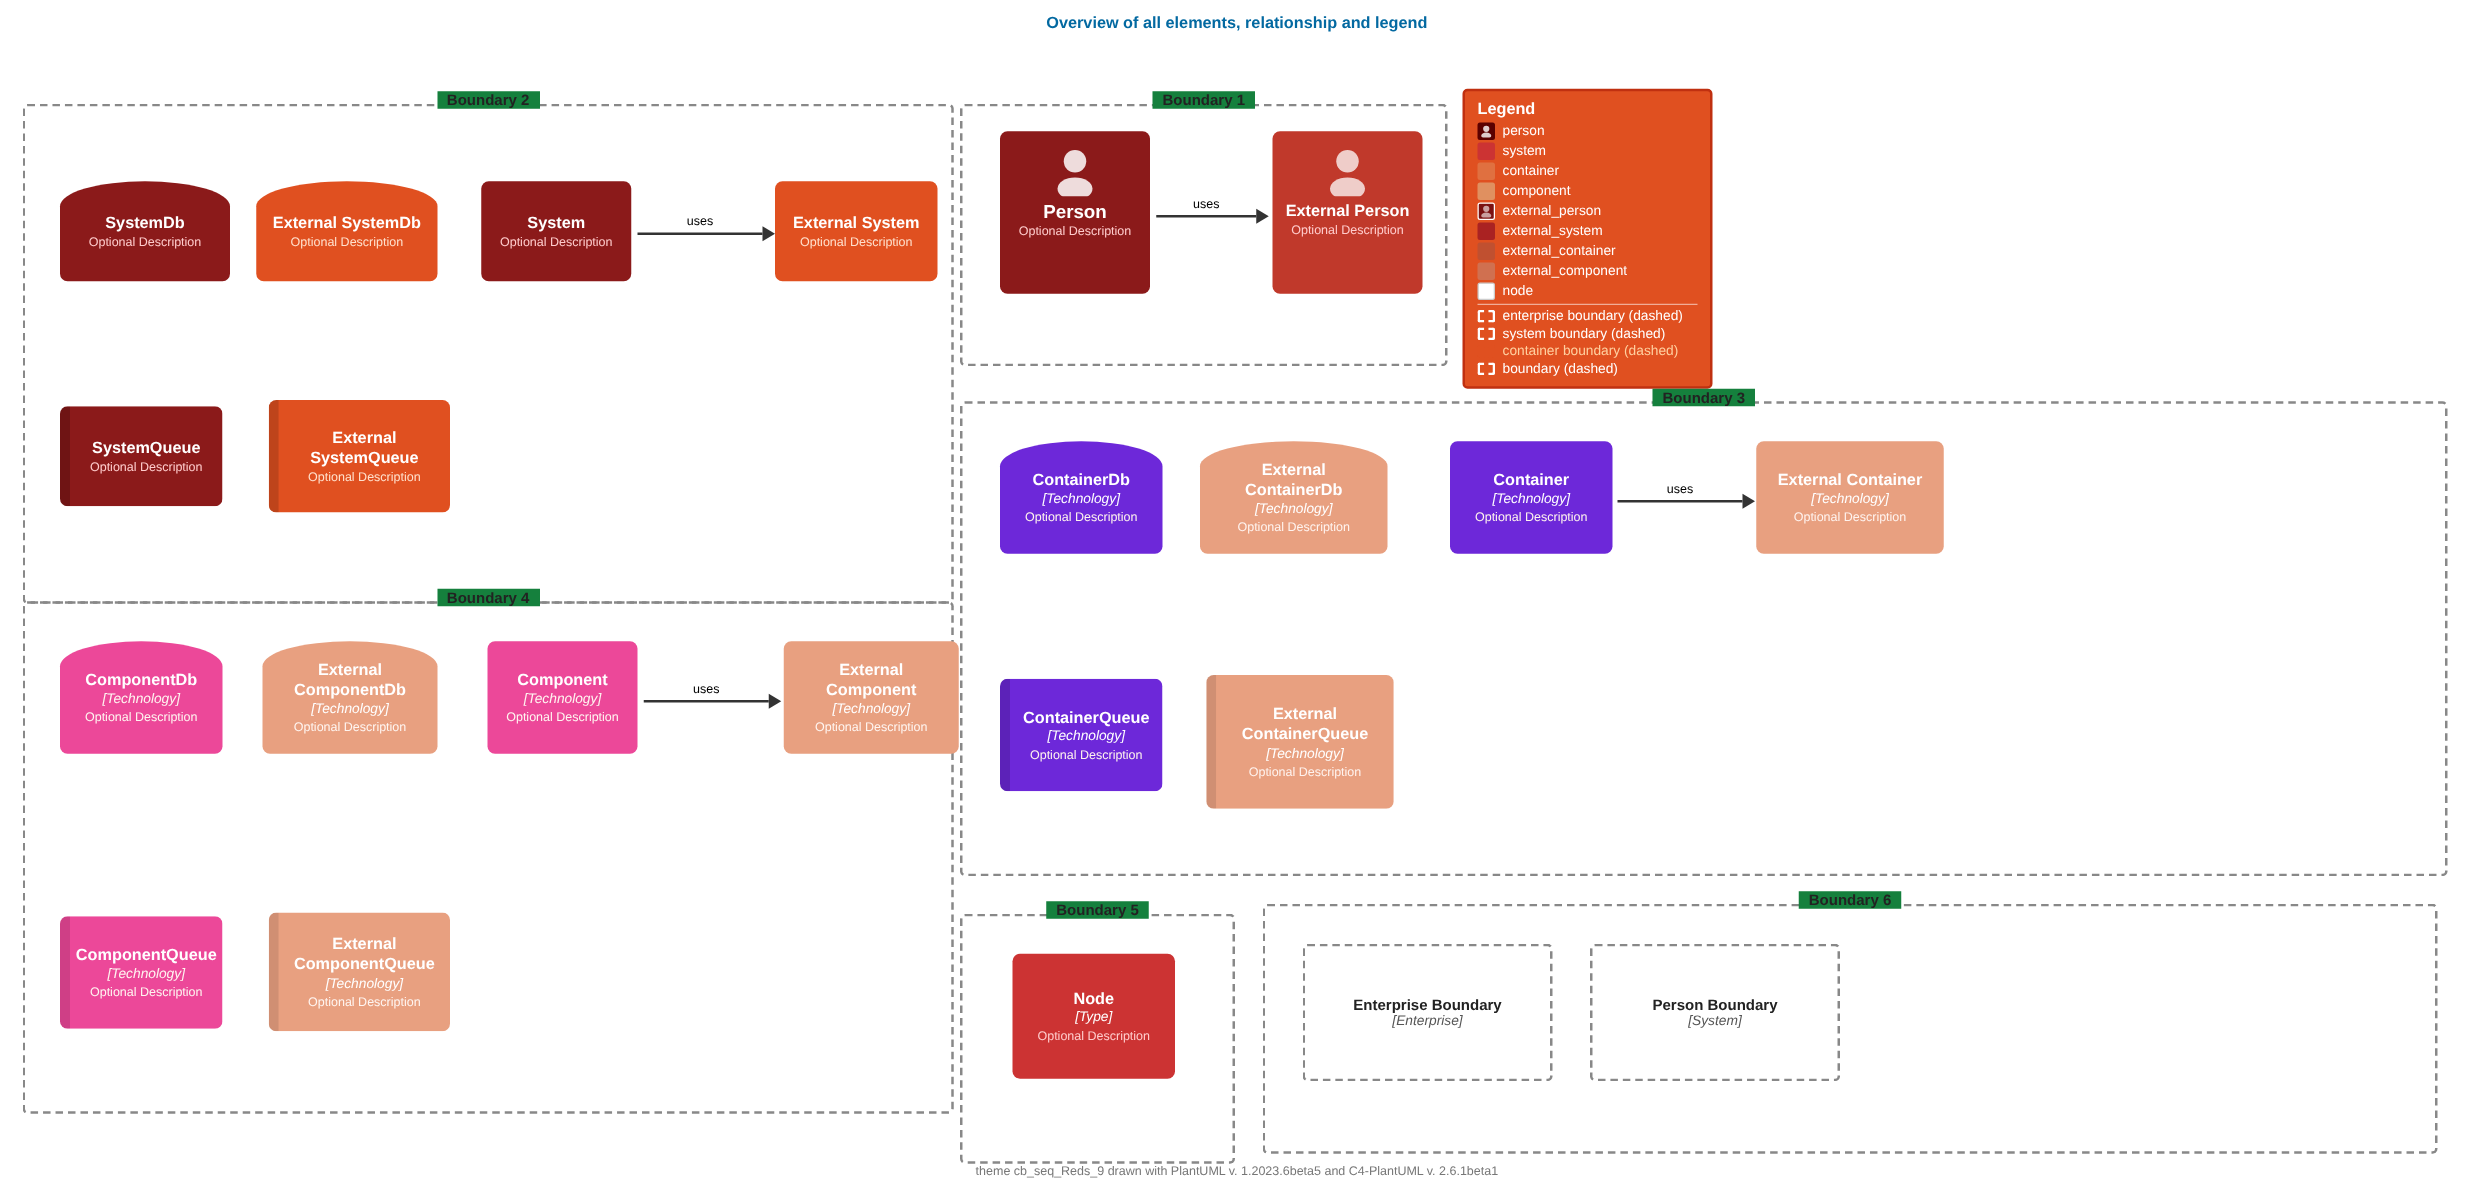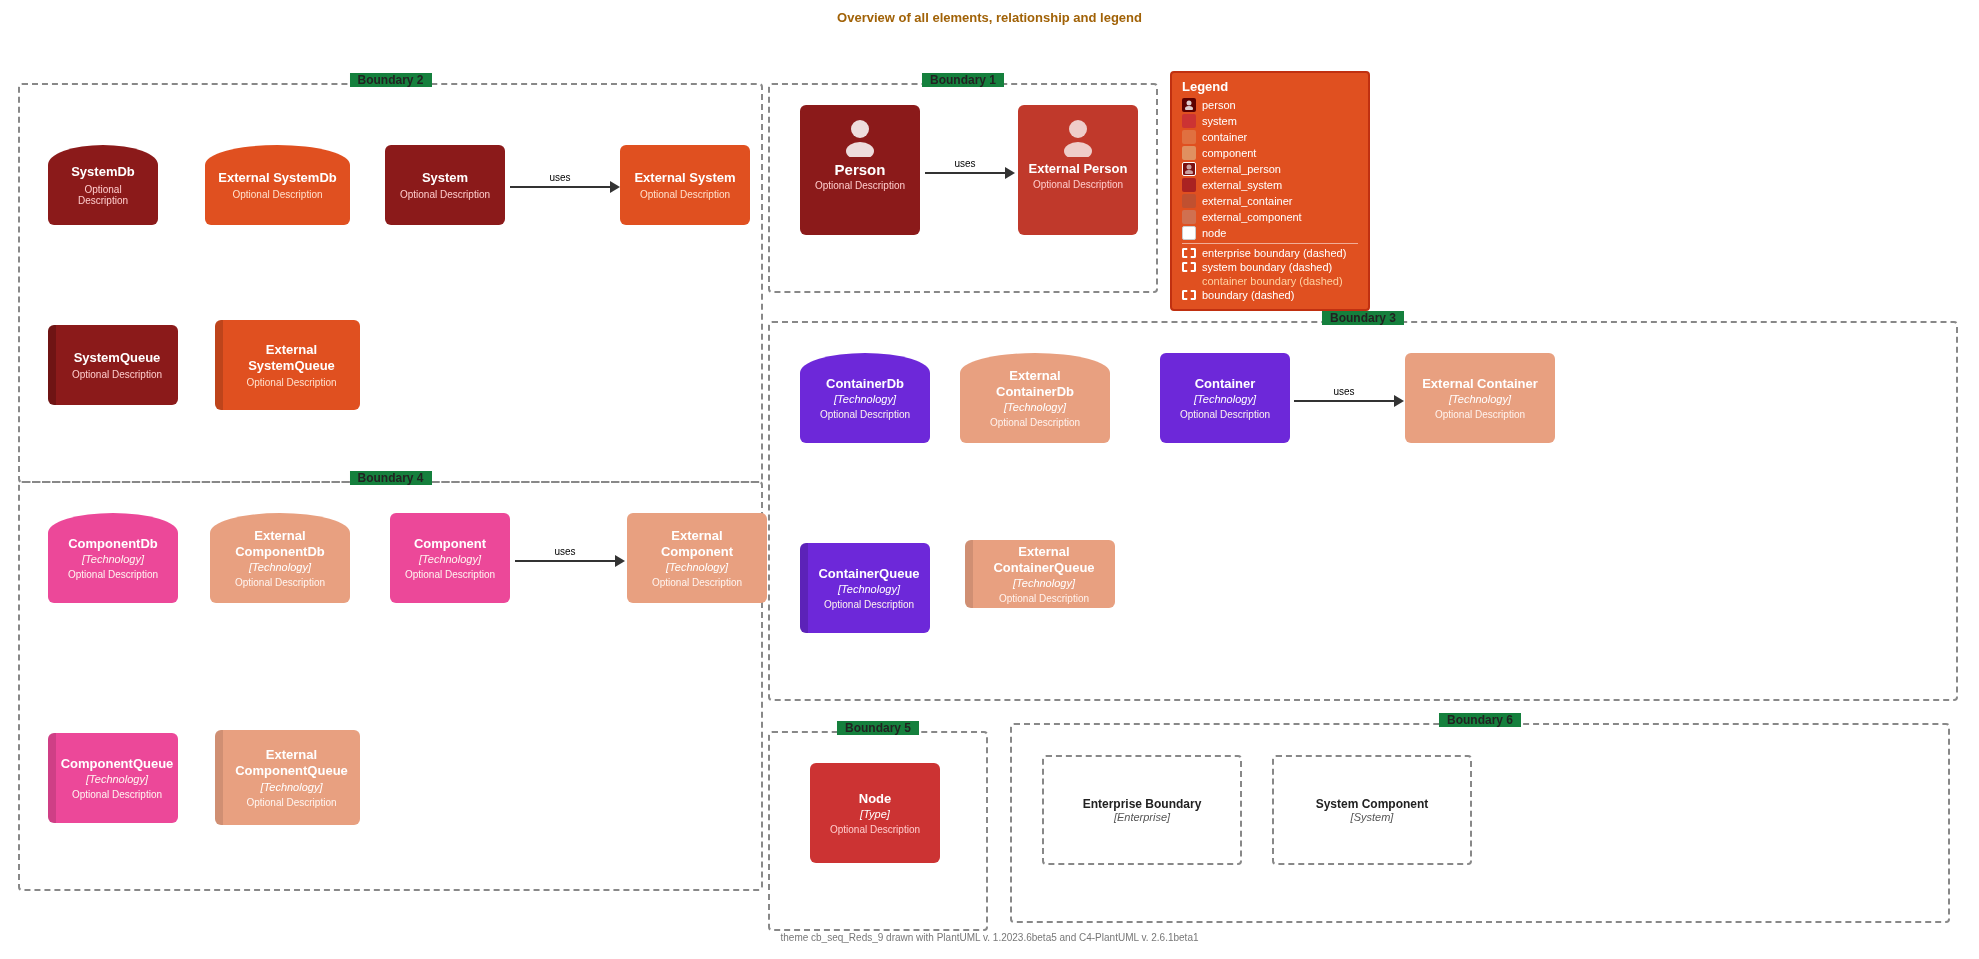--- a/index.html
+++ b/index.html
@@ -9,21 +9,21 @@
       font-size: 12px;
       width: 1979px;
       min-height: 959px;
       position: relative;
     }
     .page-title {
       text-align: center;
       font-size: 13px;
       font-weight: bold;
       padding: 10px 0 6px 0;
-      color: #a16207;
+      color: #0369a1;
     }
     .main-area {
       position: relative;
       width: 1979px;
       height: 920px;
     }
     
     .boundary {
       position: absolute;
       border: 2px dashed #888;
@@ -204,21 +204,21 @@
 </head>
 <body>
 
 <div class="page-title">Overview of all elements, relationship and legend</div>
 
 <div class="main-area">
 
   <div class="boundary" style="left:18px; top:52px; width:745px; height:400px;">
     <span class="boundary-title">Boundary 2</span>
 
-    <div class="elem-box db-shape color-dark-red" style="width:110px; height:80px; left:28px; top:60px; position:absolute; border-radius:50% 50% 6px 6px / 20px 20px 6px 6px;">
+    <div class="elem-box db-shape color-dark-red" style="width:136px; height:80px; left:28px; top:60px; position:absolute; border-radius:50% 50% 6px 6px / 20px 20px 6px 6px;">
       <div class="elem-title">SystemDb</div>
       <div class="elem-desc" style="color:#ffcccc;">Optional Description</div>
     </div>
 
     <div class="elem-box db-shape color-orange-red" style="width:145px; height:80px; left:185px; top:60px; position:absolute; border-radius:50% 50% 6px 6px / 20px 20px 6px 6px;">
       <div class="elem-title">External SystemDb</div>
       <div class="elem-desc" style="color:#ffe0cc;">Optional Description</div>
     </div>
 
     <div class="elem-box color-dark-red" style="width:120px; height:80px; left:365px; top:60px; position:absolute; border-radius:6px;">
@@ -380,21 +380,21 @@
       <div class="elem-tech">[Technology]</div>
       <div class="elem-desc" style="color:#fff3ee;">Optional Description</div>
     </div>
 
     <div class="elem-box queue-shape color-orange" style="width:130px; height:90px; left:30px; top:220px; position:absolute; border-radius:6px; border-left:8px solid rgba(0,0,0,0.15);">
       <div class="elem-title">ContainerQueue</div>
       <div class="elem-tech">[Technology]</div>
       <div class="elem-desc" style="color:#fff3ee;">Optional Description</div>
     </div>
 
-    <div class="elem-box queue-shape color-salmon" style="width:150px; height:68px; left:195px; top:217px; position:absolute; border-radius:6px; border-left:8px solid rgba(0,0,0,0.1);">
+    <div class="elem-box queue-shape color-salmon" style="width:150px; height:107px; left:195px; top:217px; position:absolute; border-radius:6px; border-left:8px solid rgba(0,0,0,0.1);">
       <div class="elem-title">External ContainerQueue</div>
       <div class="elem-tech">[Technology]</div>
       <div class="elem-desc" style="color:#fff3ee;">Optional Description</div>
     </div>
   </div>
 
   <div class="boundary" style="left:18px; top:450px; width:745px; height:410px;">
     <span class="boundary-title">Boundary 4</span>
 
     <div class="elem-box color-light-orange" style="width:130px; height:90px; left:28px; top:30px; position:absolute; border-radius:50% 50% 6px 6px / 20px 20px 6px 6px;">
@@ -453,21 +453,21 @@
 
   <div class="boundary" style="left:1010px; top:692px; width:940px; height:200px;">
     <span class="boundary-title">Boundary 6</span>
 
     <div class="boundary6-item" style="left:30px; top:30px; width:200px; height:110px; display:flex; flex-direction:column; align-items:center; justify-content:center;">
       <div class="boundary6-title">Enterprise Boundary</div>
       <div class="boundary6-sub">[Enterprise]</div>
     </div>
 
     <div class="boundary6-item" style="left:260px; top:30px; width:200px; height:110px; display:flex; flex-direction:column; align-items:center; justify-content:center;">
-      <div class="boundary6-title">System Component</div>
+      <div class="boundary6-title">Person Boundary</div>
       <div class="boundary6-sub">[System]</div>
     </div>
 
   </div>
 
   <div class="footer-text">theme cb_seq_Reds_9 drawn with PlantUML v. 1.2023.6beta5 and C4-PlantUML v. 2.6.1beta1</div>
 
 </div>
 
 </body></html>

